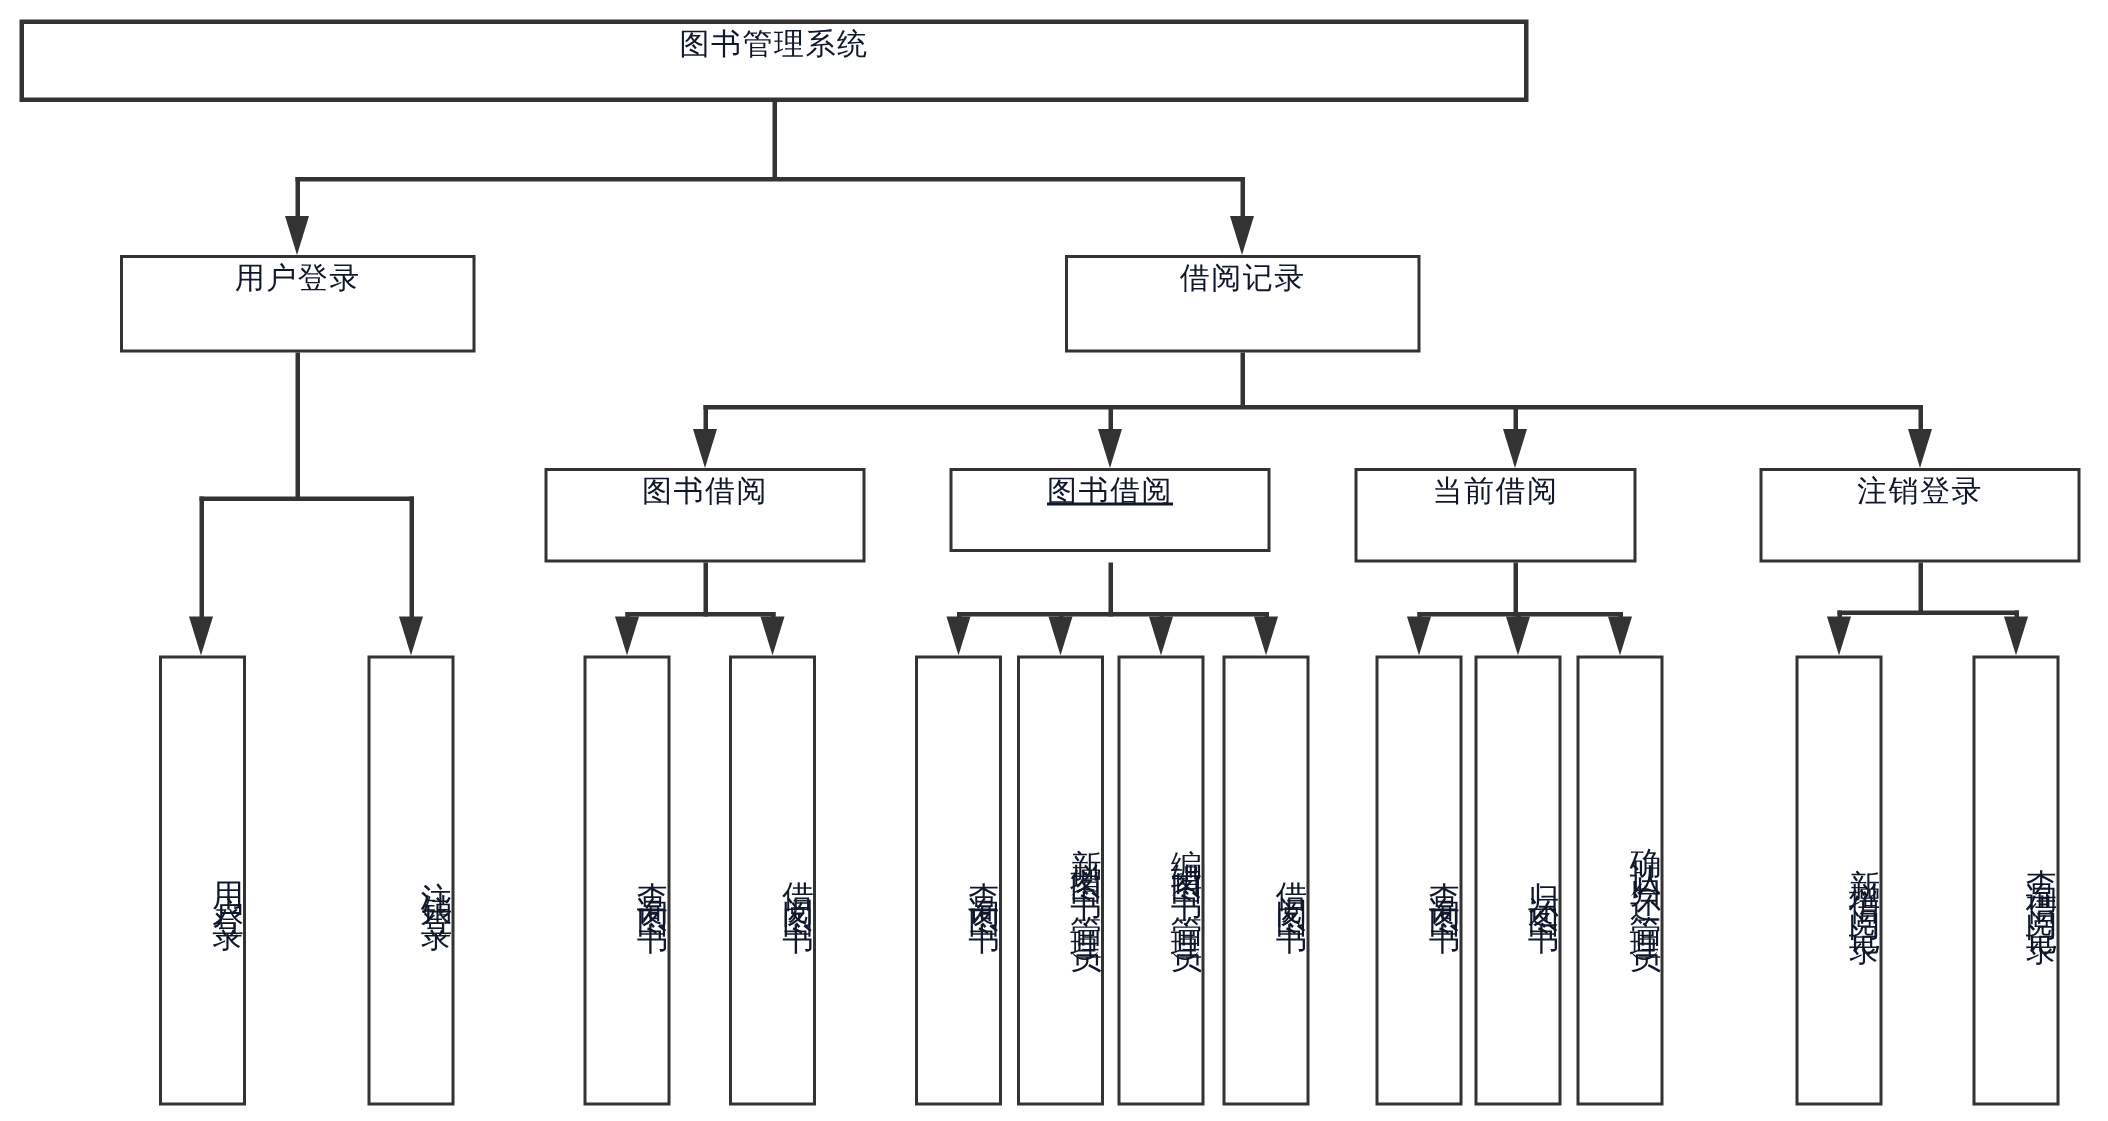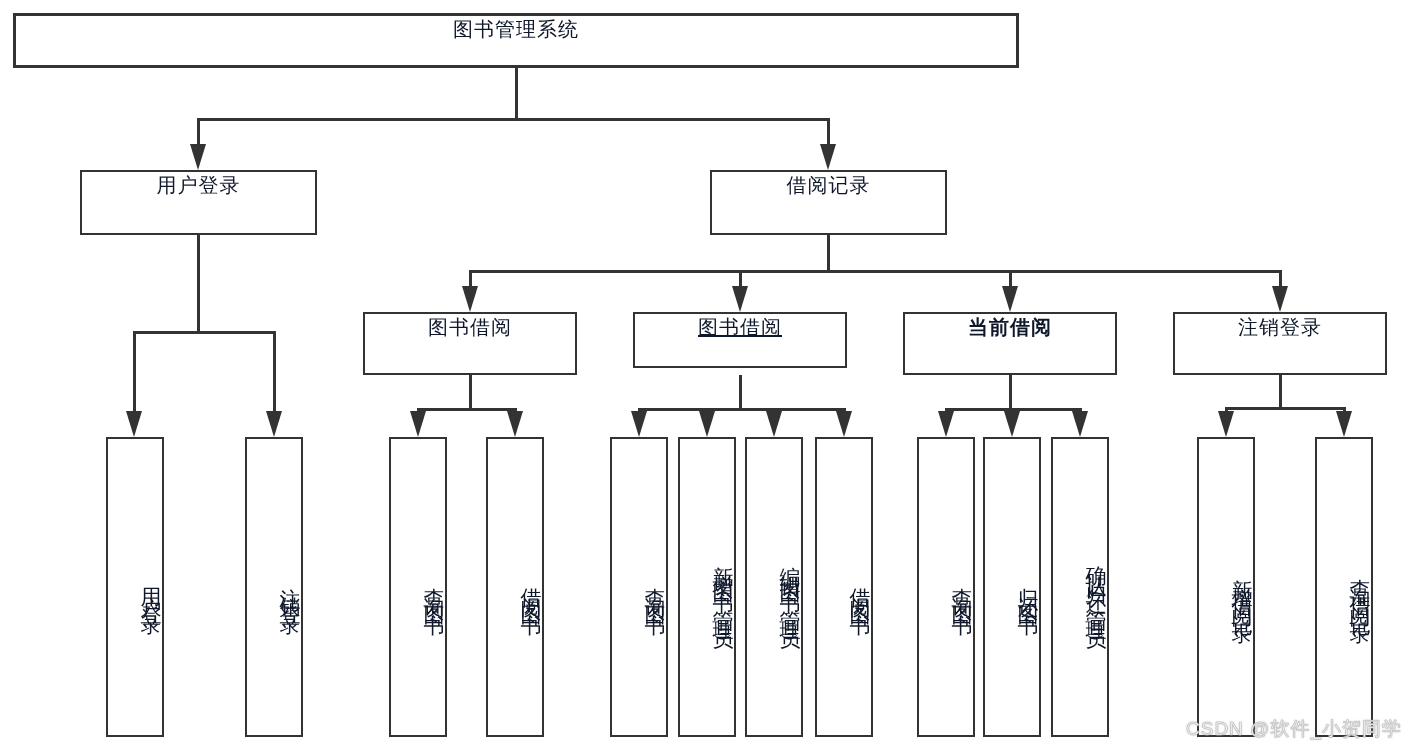--- a/index.html
+++ b/index.html
@@ -98,21 +98,21 @@
     <div class="vline" style="left:1279px; top:270px; height:20px;"></div>
     <div class="arrow" style="left:1272px; top:286px;"></div>
   </div>
 
   <div class="box" style="left:363px; top:312px; width:214px; height:63px;">
     <span>图书借阅</span>
   </div>
   <div class="box" style="left:633px; top:312px; width:214px; height:56px;text-decoration:underline;">
     <span>图书借阅</span>
   </div>
-  <div class="box" style="left:903px; top:312px; width:214px; height:63px;font-weight:bold;">
+  <div class="box" style="left:903px; top:312px; width:188px; height:63px;">
     <span>当前借阅</span>
   </div>
   <div class="box" style="left:1173px; top:312px; width:214px; height:63px;">
     <span>注销登录</span>
   </div>
 
   <div>
     <div class="vline" style="left:469px; top:375px; height:36px;"></div>
     <div class="hline" style="left:417px; top:408px; width:100px;"></div>
     <div class="vline" style="left:417px; top:408px; height:8px;"></div>
@@ -191,15 +191,14 @@
     <span>确认归还（管理员）</span>
   </div>
 
   <div class="box vbox" style="left:1197px; top:437px; width:58px; height:300px;">
     <span>新增借阅记录</span>
   </div>
   <div class="box vbox" style="left:1315px; top:437px; width:58px; height:300px;">
     <span>查询借阅记录</span>
   </div>
 
-  <div class="watermark" style="left:1186px; top:716px;">CSDN @软件_小贺同学</div>
 
 </div>
 
 </body></html>

